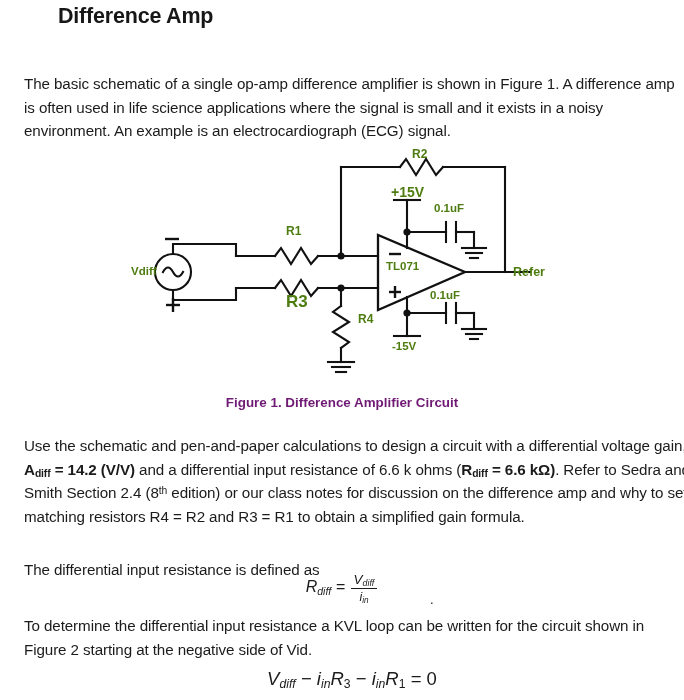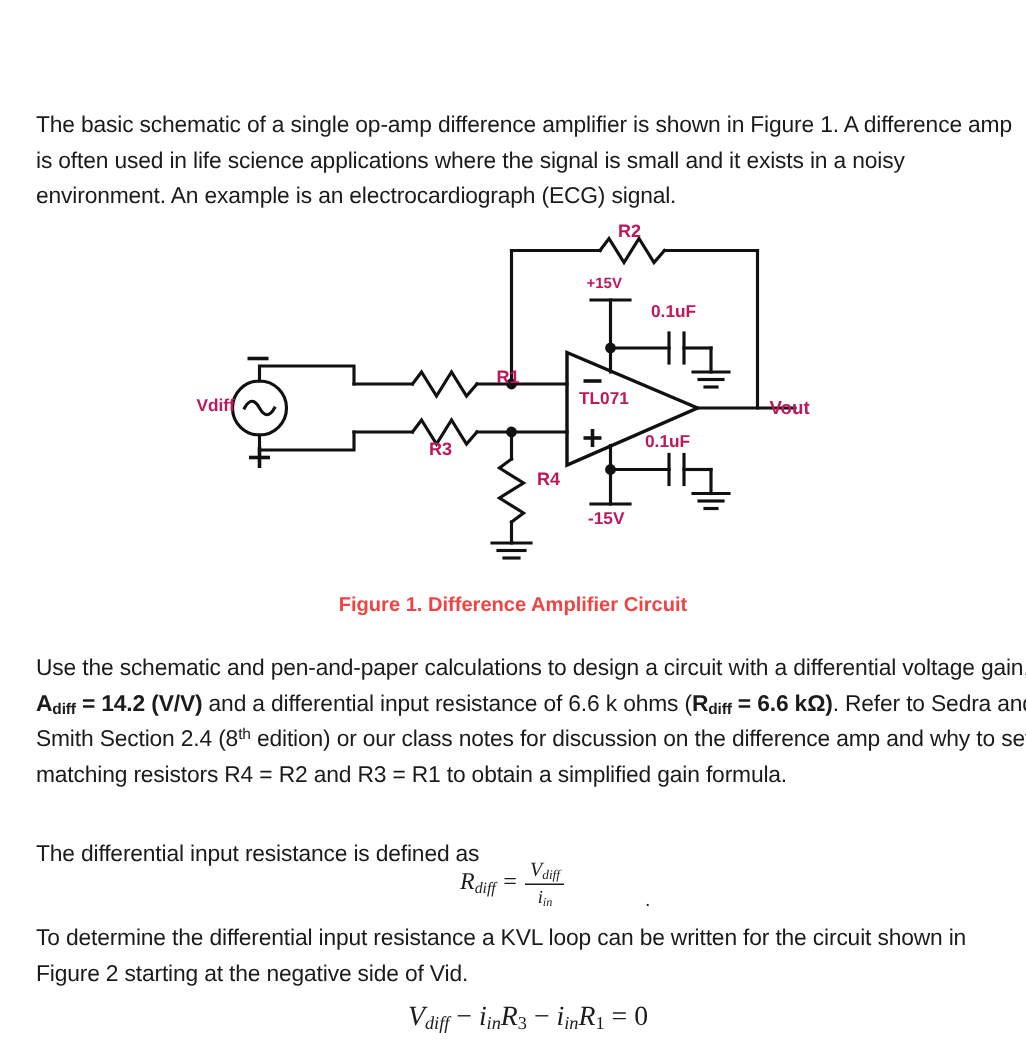--- a/index.html
+++ b/index.html
@@ -52,29 +52,29 @@
 
   
   .fig-caption {
     position: absolute;
     left: 0;
     top: 395px;
     width: 684px;
     text-align: center;
     font-size: 13.4px;
     font-weight: bold;
-    color: #ef4444;
+    color: #701a75;
   }
 
   
   .equation {
     position: absolute;
     width: 684px;
     text-align: center;
-    font-family: Liberation Serif, serif;
+    font-family: Liberation Sans, sans-serif;
     font-style: italic;
     color: #1b1b1b;
   }
   #eq-rdiff { top: 572px; font-size: 16px; }
   #eq-kvl  { top: 668px; font-size: 18.5px; padding-left: 10px; }
 
   .frac {
     display: inline-block;
     vertical-align: middle;
     text-align: center;
@@ -107,29 +107,30 @@
     position: absolute;
     left: 0;
     top: 140px;
     width: 684px;
     height: 250px;
   }
   .sch-label {
     position: absolute;
     font-family: "Liberation Sans", sans-serif;
     font-weight: bold;
-    color: #be185d;
+    color: #4d7c0f;
     white-space: nowrap;
   }
 </style>
 </head>
 <body>
 
 <div class="page">
 
+  <div class="doc-title">Difference Amp</div>
 
   <div class="para" id="para-intro">The basic schematic of a single op-amp difference amplifier is shown in Figure 1.   A difference amp is often used in life science applications where the signal is small and it exists in a noisy environment.  An example is an electrocardiograph (ECG) signal.</div>
 
   <div id="schematic">
 
     <svg width="684" height="250" viewBox="0 0 684 250">
       <g stroke="#111111" stroke-width="2.1" fill="none" stroke-linecap="square">
 
         <circle cx="173" cy="132" r="18" stroke-width="2.1"></circle>
 
@@ -209,30 +210,30 @@
 
       <g stroke="#111111" stroke-width="2.4" stroke-linecap="butt">
         <path d="M165,99 L179,99"></path>
         <path d="M166,165 L180,165"></path>
         <path d="M173,158 L173,172"></path>
       </g>
     </svg>
 
     
     <div class="sch-label" style="left:131px; top:125px; font-size:11.5px;">Vdiff</div>
-    <div class="sch-label" style="left:286px; top:104px; font-size:12px;margin-left:45px;">R1</div>
+    <div class="sch-label" style="left:286px; top:84px; font-size:12px;">R1</div>
     <div class="sch-label" style="left:412px; top:7px; font-size:12px;">R2</div>
-    <div class="sch-label" style="left:286px; top:152px; font-size:12px;">R3</div>
+    <div class="sch-label" style="left:286px; top:152px; font-size:17px;">R3</div>
     <div class="sch-label" style="left:358px; top:172px; font-size:12px;">R4</div>
     <div class="sch-label" style="left:386px; top:120px; font-size:11.5px;text-align:center;">TL071</div>
-    <div class="sch-label" style="left:391px; top:44px; font-size:10px;">+15V</div>
+    <div class="sch-label" style="left:391px; top:44px; font-size:14px;">+15V</div>
     <div class="sch-label" style="left:392px; top:200px; font-size:11.5px;">-15V</div>
     <div class="sch-label" style="left:434px; top:62px; font-size:11.5px;">0.1uF</div>
     <div class="sch-label" style="left:430px; top:149px; font-size:11.5px;">0.1uF</div>
-    <div class="sch-label" style="left:513px; top:125px; font-size:12.5px;">Vout</div>
+    <div class="sch-label" style="left:513px; top:125px; font-size:12.5px;">Refer</div>
   </div>
 
   <div class="fig-caption">Figure 1.  Difference Amplifier Circuit</div>
 
   <div class="para" id="para-design"><span>Use the schematic and pen-and-paper calculations to design a circuit with a differential voltage gain, </span><b><span>A</span><sub>diff</sub><span> = 14.2 (V/V)</span></b><span> and a differential input resistance of 6.6 k ohms (</span><b><span>R</span><sub>diff</sub><span> = 6.6 kΩ)</span></b><span>.  Refer to Sedra and Smith Section 2.4 (8</span><sup>th</sup><span> edition) or our class notes for discussion on the difference amp and why to set matching resistors R4 = R2 and R3 = R1 to obtain a simplified gain formula.</span></div>
 
   <div class="para" id="para-defined">The differential input resistance is defined as</div>
 
   <div class="equation" id="eq-rdiff"><span class="vsub">R</span><span class="msub">diff</span>&nbsp;<span>=</span>&nbsp;<span class="frac"><span class="num"><span class="vsub">V</span><span class="msub">diff</span></span><span class="den"><span class="vsub">i</span><span class="msub">in</span></span></span></div>
   <div class="eq-dot">.</div>

